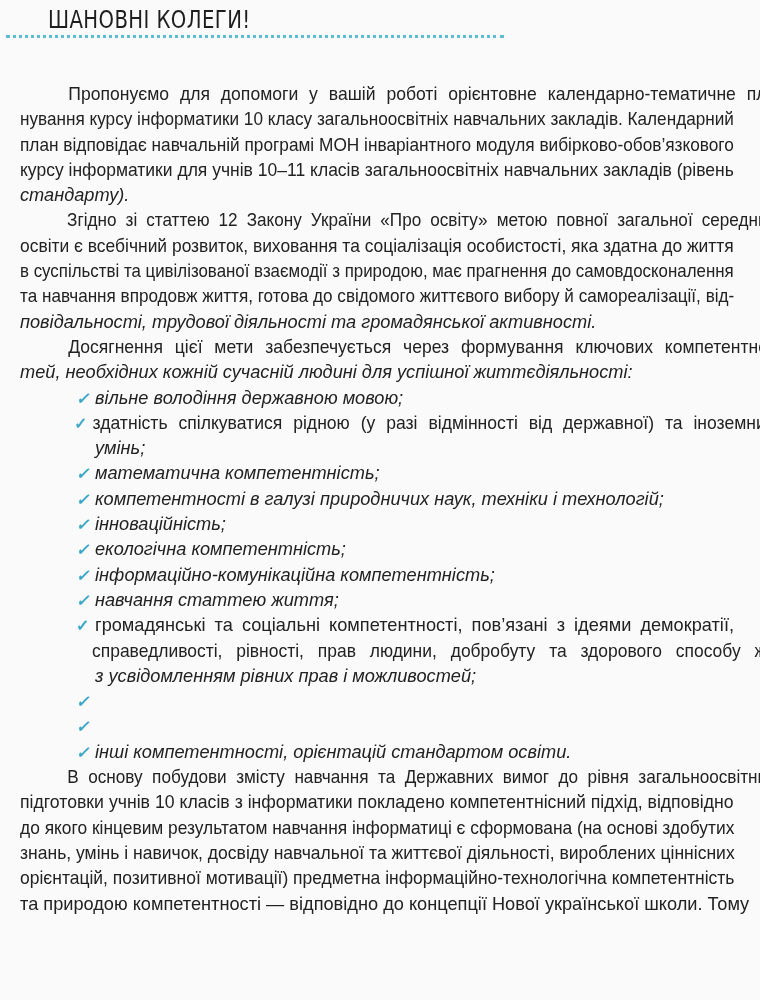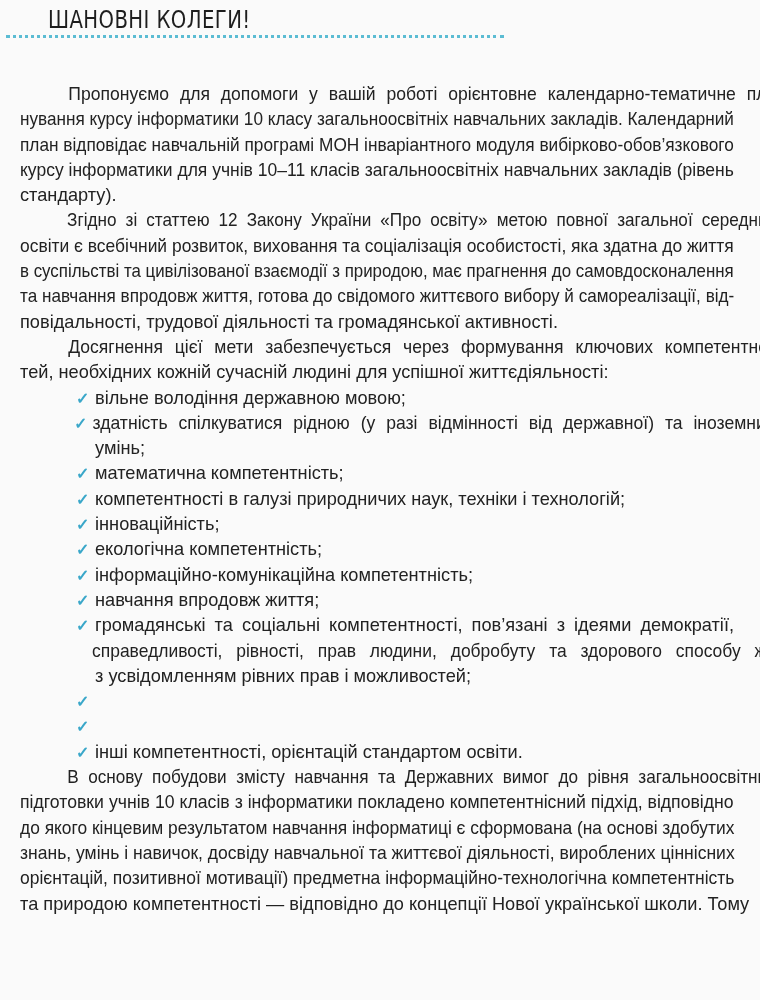--- a/index.html
+++ b/index.html
@@ -21,21 +21,21 @@
     border-top: 3px dotted #5bbcd3;
   }
   .body-text {
     position: absolute; left: 20px; top: 82px; width: 714px;
   }
   .line {
     height: 25.3px; line-height: 25.3px; font-size: 18.2px;
     white-space: nowrap; text-align: justify; text-align-last: justify;
     transform-origin: left center;
   }
-  .line.last { text-align-last: left; }
+  .line.last { text-align-last: left; font-style: italic; }
   .line.indent { padding-left: 50px; }
   .line.item { padding-left: 56px; position: relative; }
   .line.cont { padding-left: 75px; }
   .check {
     position: absolute; left: 56px; top: 0; color: #3aa7c9;
     font-size: 16px; width: 16px; font-weight: bold;
   }
   .item .txt { padding-left: 19px; }
 </style>
 </head>
@@ -72,21 +72,21 @@
       <div class="line item last"><span class="check">✓</span><span class="txt">вільне володіння державною мовою;</span></div>
 
       <div class="line item" style="transform: scaleX(0.967); width: 738px;"><span class="check">✓</span><span class="txt">здатність спілкуватися рідною (у разі відмінності від державної) та іноземними</span></div>
       <div class="line cont last">умінь;</div>
 
       <div class="line item last"><span class="check">✓</span><span class="txt">математична компетентність;</span></div>
       <div class="line item last"><span class="check">✓</span><span class="txt">компетентності в галузі природничих наук, техніки і технологій;</span></div>
       <div class="line item last"><span class="check">✓</span><span class="txt">інноваційність;</span></div>
       <div class="line item last"><span class="check">✓</span><span class="txt">екологічна компетентність;</span></div>
       <div class="line item last"><span class="check">✓</span><span class="txt">інформаційно-комунікаційна компетентність;</span></div>
-      <div class="line item last"><span class="check">✓</span><span class="txt">навчання впродовж життя;</span></div>
+      <div class="line item last"><span class="check">✓</span><span class="txt">навчання статтею життя;</span></div>
 
       <div class="line item"><span class="check">✓</span><span class="txt">громадянські та соціальні компетентності, пов’язані з ідеями демократії,</span></div>
       <div class="line cont" style="transform: scaleX(0.96); width: 744px;">справедливості, рівності, прав людини, добробуту та здорового способу життя,</div>
       <div class="line cont last">з усвідомленням рівних прав і можливостей;</div>
 
       <div class="line item last"><span class="check">✓</span></div>
       <div class="line item last"><span class="check">✓</span></div>
       <div class="line item last"><span class="check">✓</span><span class="txt">інші компетентності, орієнтацій стандартом освіти.</span></div>
     </div>
 

